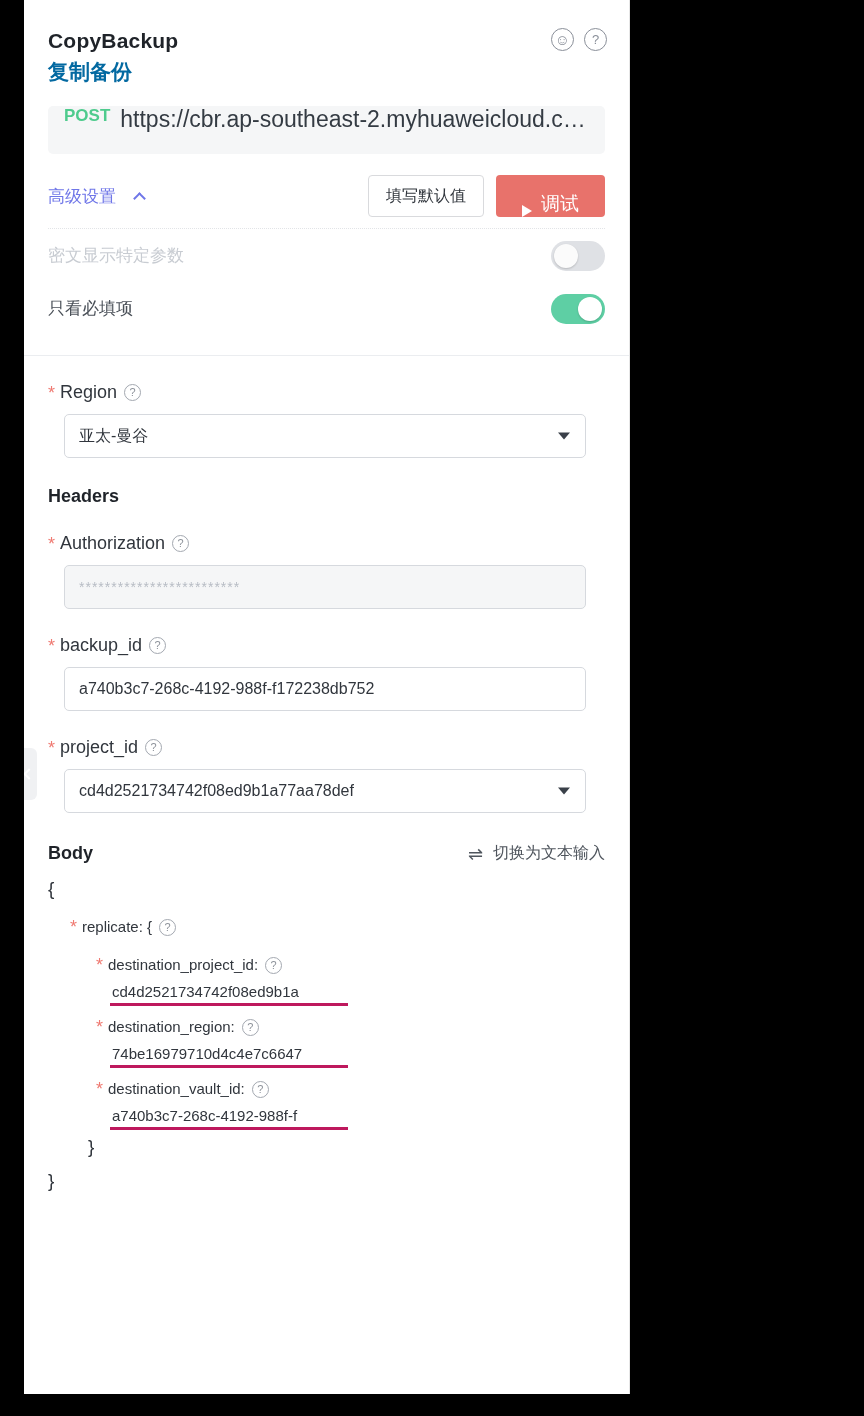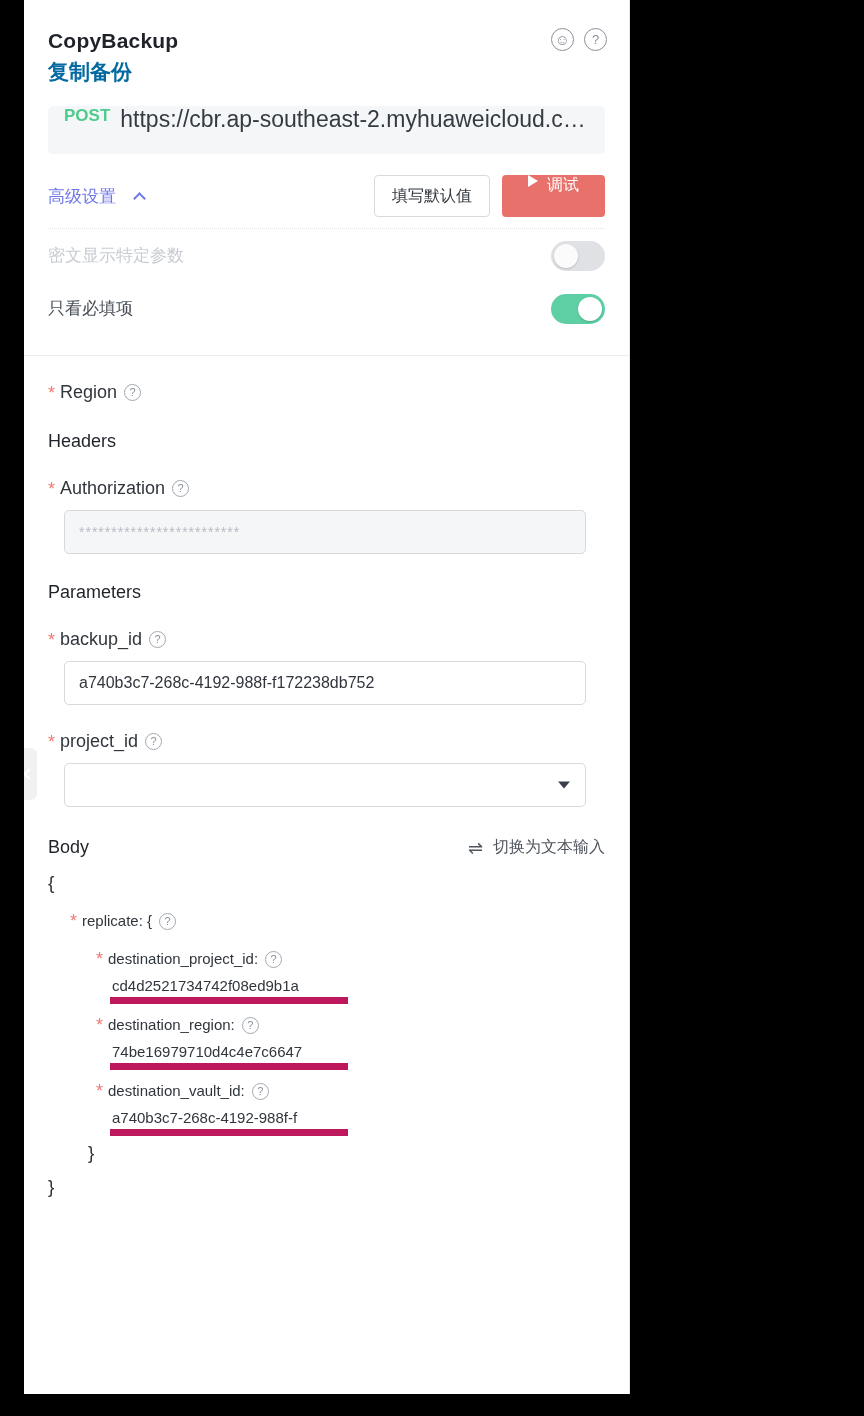--- a/index.html
+++ b/index.html
@@ -76,23 +76,23 @@
   }
   .adv-actions { margin-left: auto; display: flex; gap: 12px; align-items: center; }
   .btn-ghost {
     border: 1px solid #d9dadd; background: #fff; color: #31363d;
     font-size: 16px; border-radius: 4px; height: 42px;
     padding: 0 17px; cursor: pointer;
     font-family: "Liberation Sans", sans-serif;
   }
   .btn-primary {
     background: #e8726b; color: #fff; border: none;
-    font-size: 16px; border-radius: 4px; height: 42px;
+    font-size: 19px; border-radius: 4px; height: 42px;
     padding: 0 26px; cursor: pointer;
-    display: flex; align-items: flex-start; gap: 9px;
+    display: flex; align-items: flex-end; gap: 9px;
     font-family: "Liberation Sans", sans-serif;
   }
   .play-tri {
     width: 0; height: 0;
     border-left: 10px solid #fff;
     border-top: 6.5px solid transparent;
     border-bottom: 6.5px solid transparent;
   }
 
   
@@ -139,21 +139,21 @@
   }
   .req-star { color: #ef7a72; font-size: 18px; line-height: 1; margin-right: -2px; }
   .q-icon {
     width: 17px; height: 17px; border-radius: 50%;
     border: 1.3px solid #a3a8b0; color: #8d929a;
     font-size: 11px; line-height: 1;
     display: inline-flex; align-items: center; justify-content: center;
     flex: none; cursor: pointer;
   }
   .section-title {
-    font-size: 18px; font-weight: normal; color: #1f2329;
+    font-size: 18px; font-weight: bold; color: #1f2329;
     margin-top: 28px;
   }
   .input {
     width: 522px; height: 44px;
     border: 1px solid #d6d9de; border-radius: 5px;
     background: #fff; color: #31363d; font-size: 16px;
     padding: 0 14px;
     margin-left: 16px;
     display: flex; align-items: center;
     position: relative;
@@ -185,21 +185,21 @@
   .swap-icon { font-size: 18px; color: #4f555d; line-height: 1; }
 
   .json { margin-top: 8px; font-size: 18px; color: #31363d; }
   .json .brace { line-height: 34px; font-size: 19px; color: #31363d; }
   .json-row {
     display: flex; align-items: center; gap: 7px;
     line-height: 34px; margin-top: 4px;
   }
   .json-key { font-size: 15px; color: #31363d; }
   .json-val {
-    border-bottom: 7px solid #be185d;
+    border-bottom: 3px solid #be185d;
     font-size: 15px; color: #31363d;
     padding: 1px 2px 3px 2px;
     white-space: nowrap; overflow: hidden;
     display: block;
   }
   .ind1 { padding-left: 22px; }
   .ind2 { padding-left: 48px; }
   .ind3 { padding-left: 62px; }
 
   
@@ -266,49 +266,53 @@
 
   <div class="solid-div"></div>
 
   <div class="form">
 
     <div class="field-label">
       <span class="req-star">*</span>
       <span>Region</span>
       <span class="q-icon">?</span>
     </div>
+    <div class="input">
+      <span>亚太-曼谷</span>
+      <span class="caret"></span>
+    </div>
 
     <div class="section-title">Headers</div>
 
     <div class="field-label">
       <span class="req-star">*</span>
       <span>Authorization</span>
       <span class="q-icon">?</span>
     </div>
     <div class="input filled-grey">
       <span class="stars">*************************</span>
     </div>
 
-    <div class="section-title">Parameters</div>
 
     <div class="field-label">
       <span class="req-star">*</span>
       <span>backup_id</span>
       <span class="q-icon">?</span>
     </div>
     <div class="input">
       <span>a740b3c7-268c-4192-988f-f172238db752</span>
     </div>
 
     <div class="field-label">
       <span class="req-star">*</span>
       <span>project_id</span>
       <span class="q-icon">?</span>
     </div>
     <div class="input">
+      <span>cd4d2521734742f08ed9b1a77aa78def</span>
       <span class="caret"></span>
     </div>
 
     <div class="body-head">
       <div class="section-title">Body</div>
       <div class="switch-text">
         <span class="swap-icon">⇌</span>
         <span>切换为文本输入</span>
       </div>
     </div>

